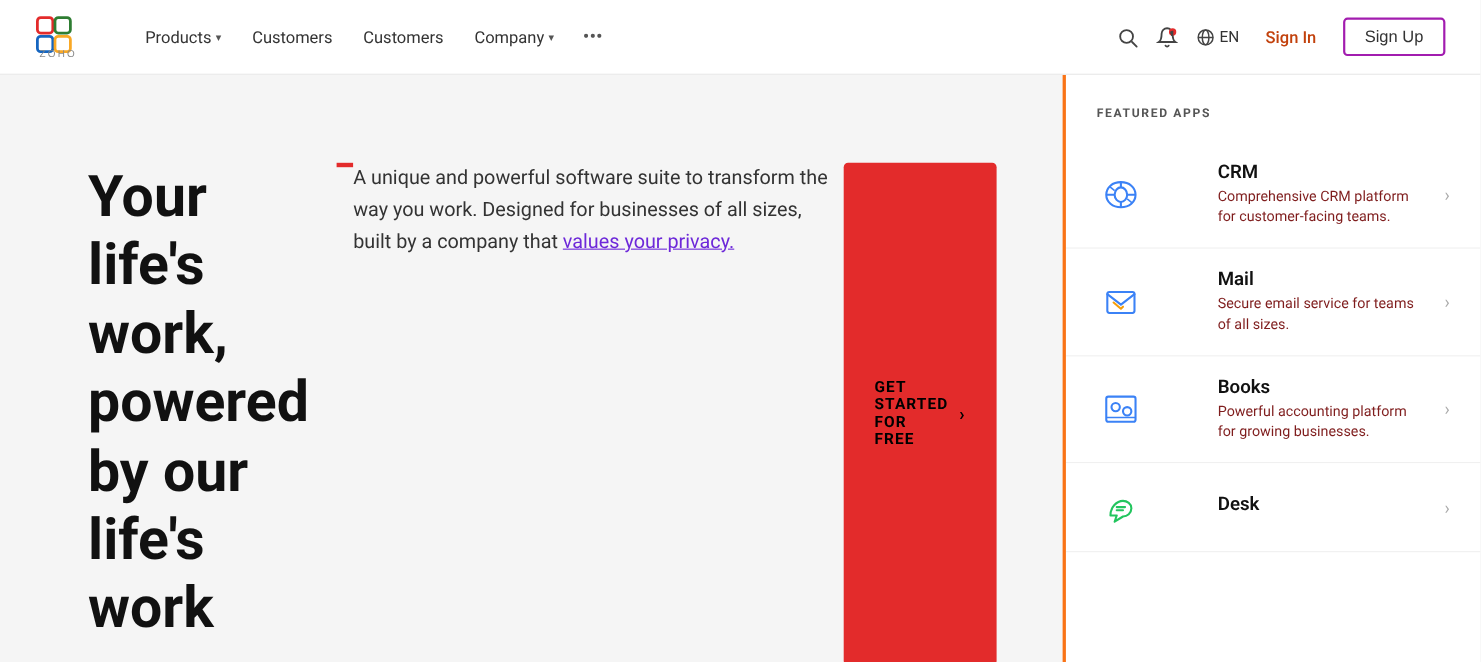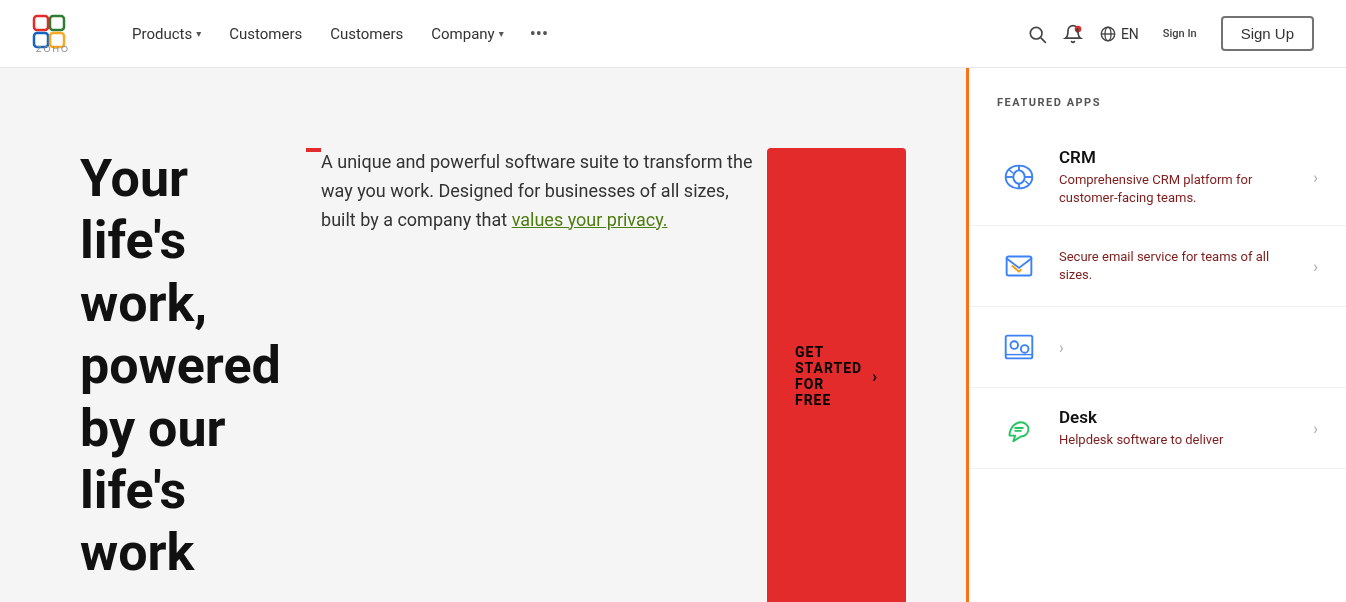--- a/index.html
+++ b/index.html
@@ -68,28 +68,28 @@
     .lang-area {
       display: flex;
       align-items: center;
       gap: 4px;
       font-size: 14px;
       color: #333;
       cursor: pointer;
       justify-content: center;
     }
     .sign-in-btn {
-      font-size: 11px;
-      color: #404040;
+      font-size: 15px;
+      color: #c2410c;
       cursor: pointer;
       padding: 4px 8px;
       font-weight: 500;
     }
     .sign-up-btn {
-      border: 2px solid #737373;
+      border: 2px solid #a21caf;
       border-radius: 4px;
       padding: 7px 18px;
       font-size: 15px;
       color: #333;
       cursor: pointer;
       font-weight: 500;
       background: #fff;
     }
 
     
@@ -121,21 +121,21 @@
       margin-bottom: 28px;
     }
     .hero-subtitle {
       font-size: 18px;
       color: #333;
       line-height: 1.6;
       max-width: 540px;
       margin-bottom: 40px;
     }
     .hero-subtitle a {
-      color: #4d7c0f;
+      color: #6d28d9;
       text-decoration: underline;
     }
     .cta-button {
       display: inline-flex;
       align-items: center;
       gap: 10px;
       background: #e32b2b;
       color: #000000;
       font-size: 14px;
       font-weight: 700;
@@ -175,20 +175,21 @@
     .app-icon-wrap {
       width: 44px;
       height: 44px;
       flex-shrink: 0;
       display: flex;
       align-items: center;
       justify-content: center;
     }
     .app-info {
       flex: 1;
+      margin-left: 48px;
     }
     .app-name {
       font-size: 17px;
       font-weight: 600;
       color: #111;
       margin-bottom: 4px;
     }
     .app-desc {
       font-size: 13px;
       color: #7f1d1d;
@@ -310,46 +311,50 @@
 
     <div class="app-item">
       <div class="app-icon-wrap mail-icon">
         <svg viewBox="0 0 40 40" fill="none" xmlns="http://www.w3.org/2000/svg">
           <path d="M7 12 L20 22 L33 12" stroke="#3b82f6" stroke-width="2" stroke-linecap="round"></path>
           <rect x="7" y="10" width="26" height="20" rx="2" stroke="#3b82f6" stroke-width="2" fill="none"></rect>
           <path d="M13 20 L20 26 L22 24" stroke="#f59e0b" stroke-width="2" stroke-linecap="round" stroke-linejoin="round"></path>
         </svg>
       </div>
       <div class="app-info">
+        <div class="app-name">Mail</div>
         <div class="app-desc">Secure email service for teams of all sizes.</div>
       </div>
       <div class="app-chevron">›</div>
     </div>
 
     <div class="app-item">
       <div class="app-icon-wrap books-icon">
         <svg viewBox="0 0 40 40" fill="none" xmlns="http://www.w3.org/2000/svg">
           <rect x="6" y="8" width="28" height="24" rx="2" stroke="#3b82f6" stroke-width="2" fill="none"></rect>
           <circle cx="15" cy="18" r="4" stroke="#3b82f6" stroke-width="2" fill="none"></circle>
           <circle cx="26" cy="22" r="4" stroke="#3b82f6" stroke-width="2" fill="none"></circle>
           <line x1="6" y1="28" x2="34" y2="28" stroke="#3b82f6" stroke-width="1.5"></line>
         </svg>
       </div>
+      <div class="app-info">
+        <div class="app-name">Books</div>
+        <div class="app-desc">Powerful accounting platform for growing businesses.</div>
+      </div>
       <div class="app-chevron">›</div>
     </div>
 
     <div class="app-item">
       <div class="app-icon-wrap desk-icon">
         <svg viewBox="0 0 40 40" fill="none" xmlns="http://www.w3.org/2000/svg">
           <path d="M10 28 C10 20 16 14 22 14 C26 14 30 17 30 21 C30 26 26 29 22 29 L14 34 L16 28 Z" stroke="#22c55e" stroke-width="2" fill="none" stroke-linejoin="round"></path>
           <path d="M16 20 L24 20" stroke="#22c55e" stroke-width="2" stroke-linecap="round"></path>
           <path d="M16 23 L22 23" stroke="#22c55e" stroke-width="2" stroke-linecap="round"></path>
         </svg>
       </div>
       <div class="app-info">
         <div class="app-name">Desk</div>
-        <div class="app-desc">Helpdesk software to deliver</div>
       </div>
       <div class="app-chevron">›</div>
     </div>
 
   </aside>
 </div>
 
 </body></html>

